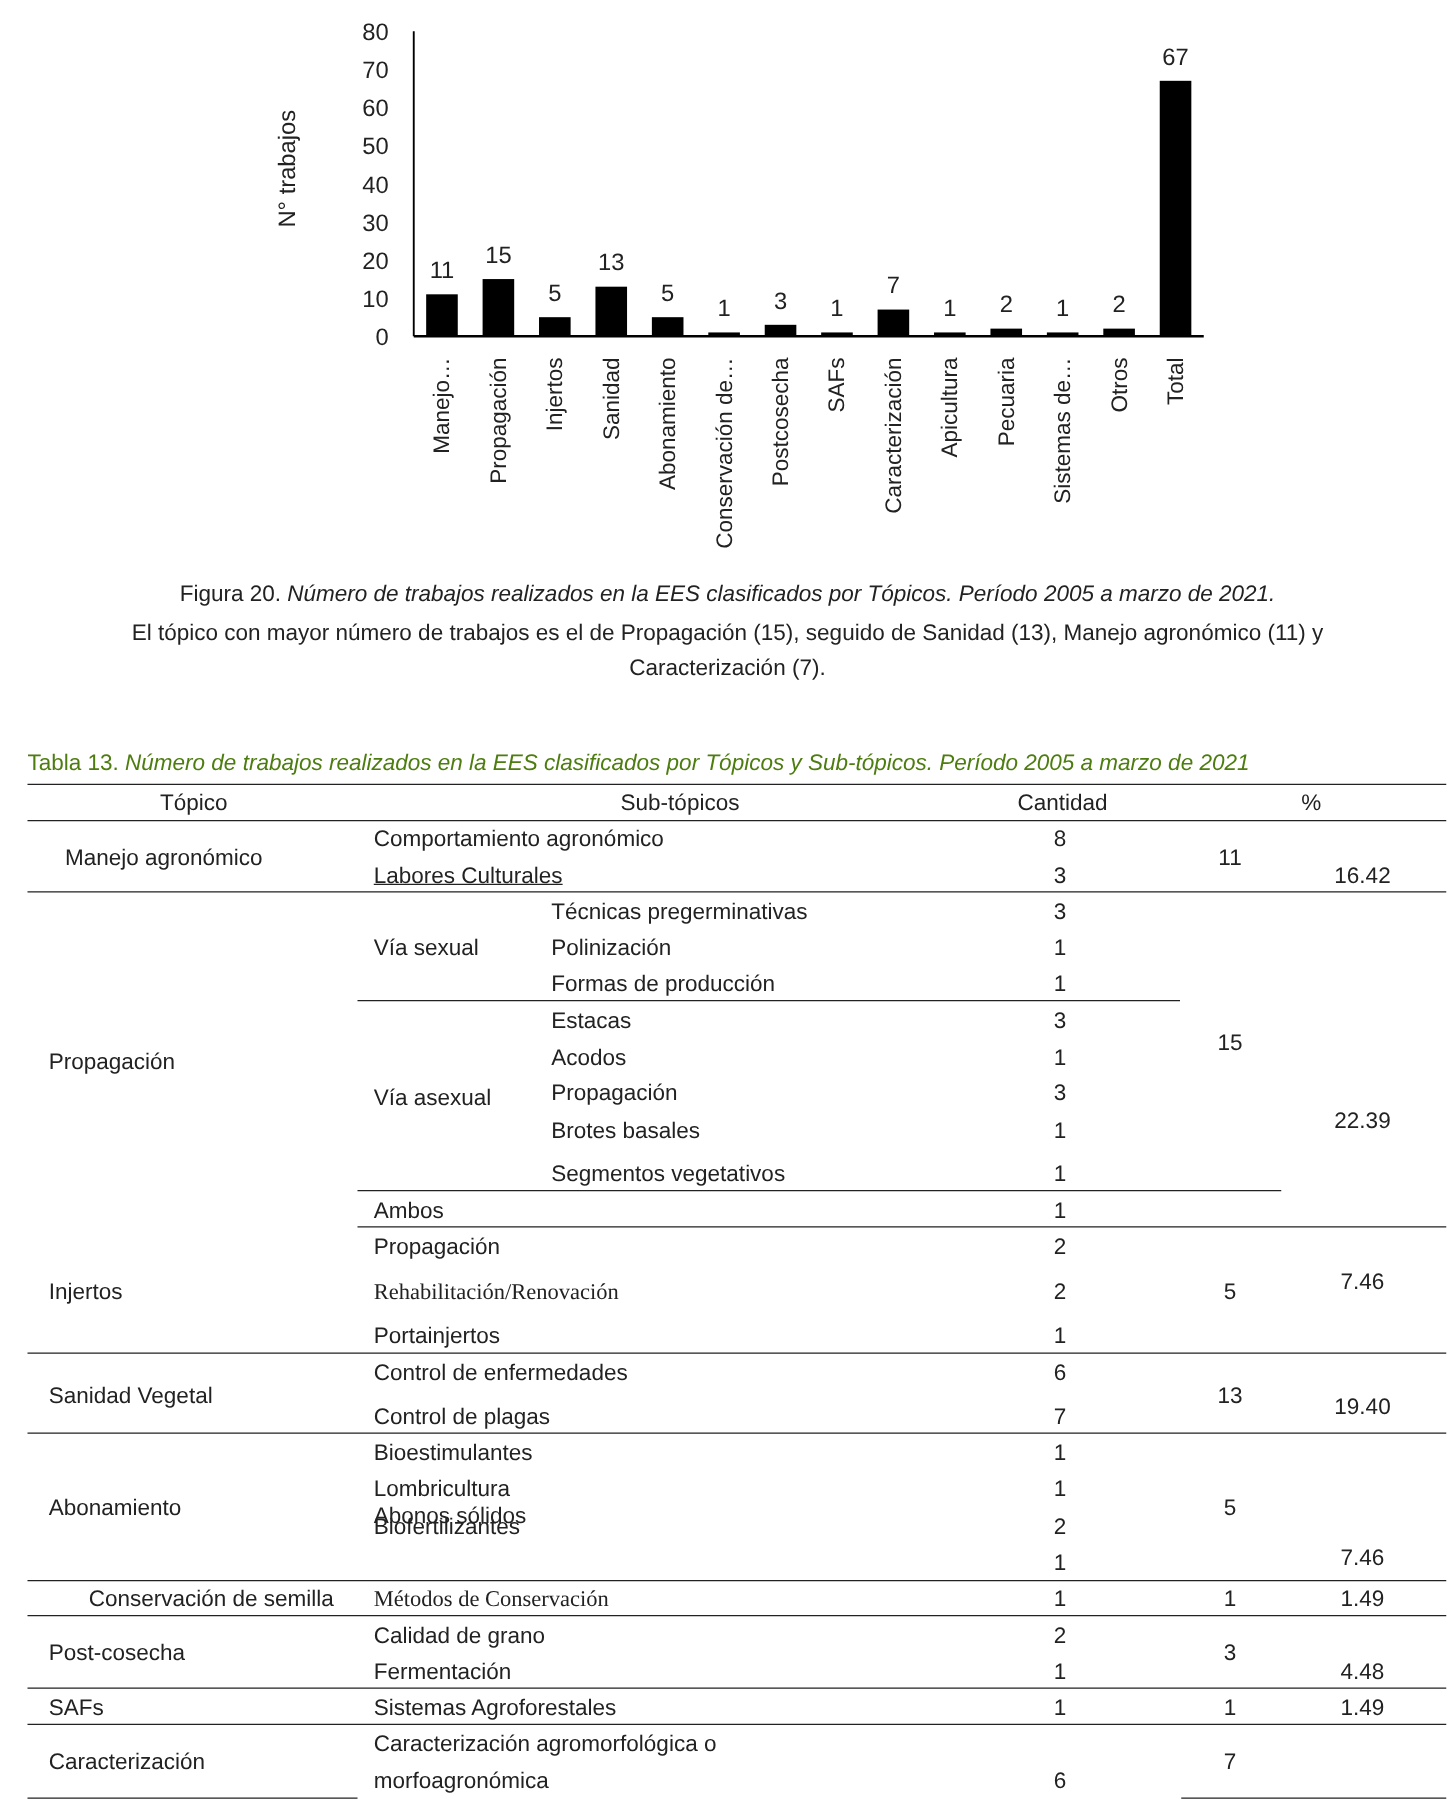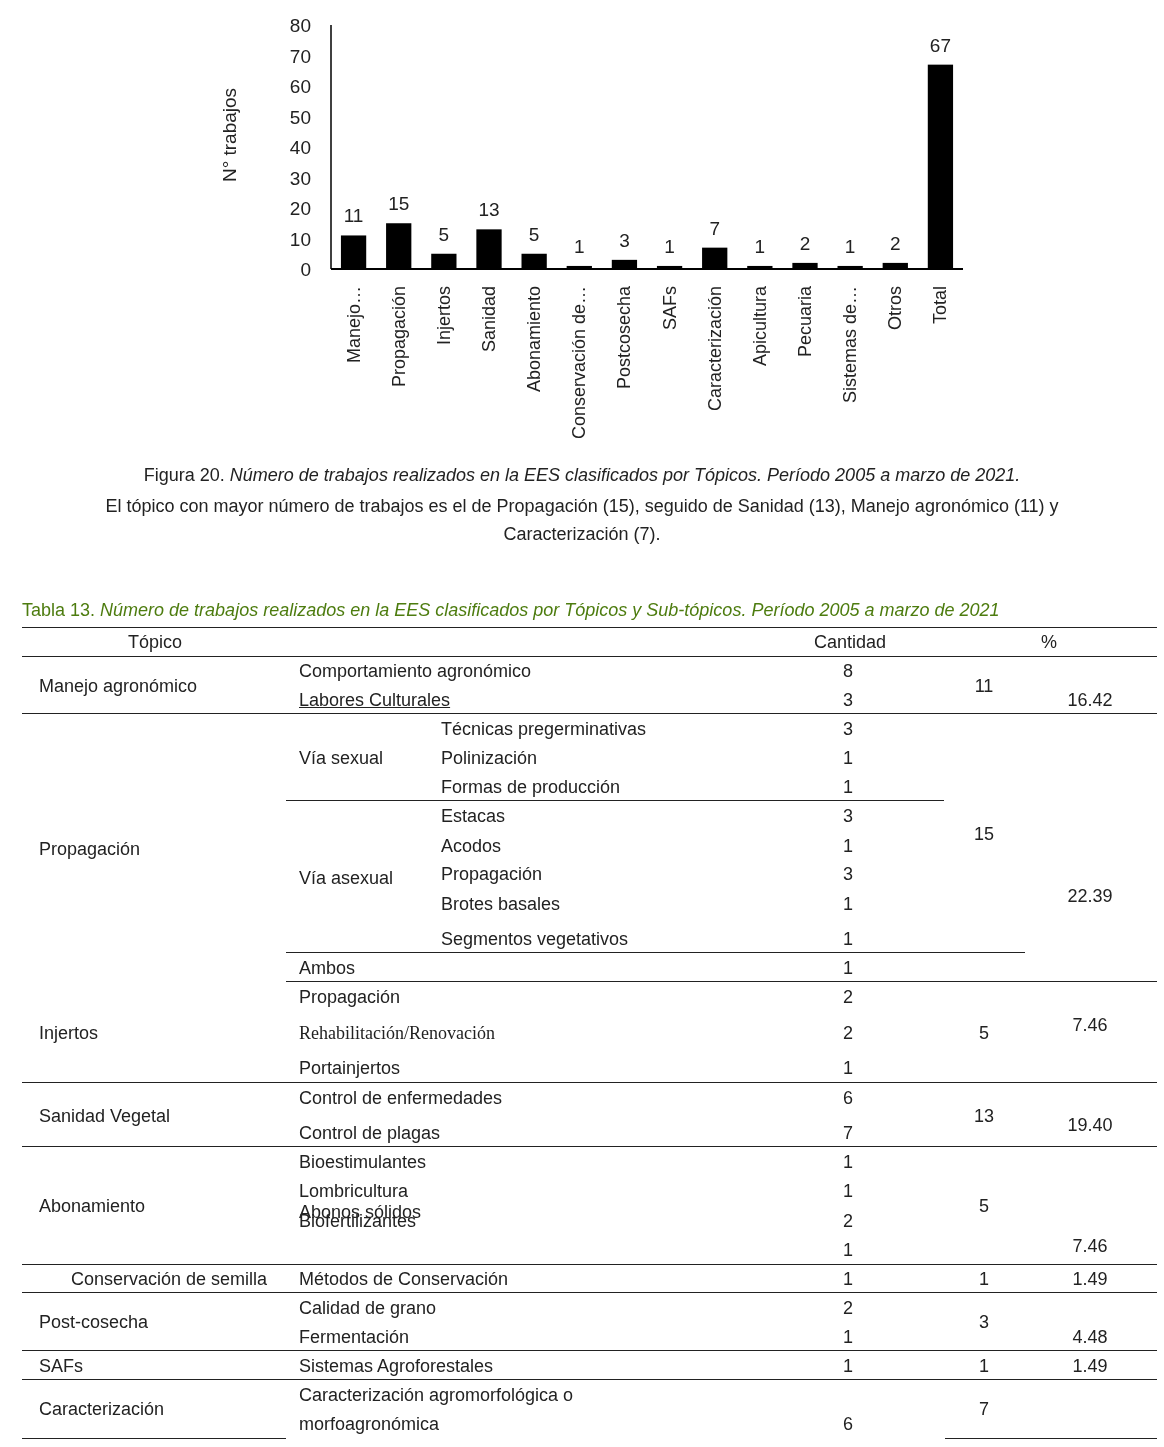--- a/index.html
+++ b/index.html
@@ -92,24 +92,25 @@
 <div class="cap" style="top:492px;">El tópico con mayor número de trabajos es el de Propagación (15), seguido de Sanidad (13), Manejo agronómico (11) y</div>
 <div class="cap" style="top:520px;">Caracterización (7).</div>
 
 <div id="table-caption">
   <span>Tabla 13. </span><i>Número de trabajos realizados en la EES clasificados por Tópicos y Sub-tópicos. Período 2005 a marzo de 2021</i>
 </div>
 
 <div id="tbl">
 
   <div class="t c" style="left:22px;width:266px;top:631px;">Tópico</div>
+  <div class="t c" style="left:288px;width:512px;top:631px;">Sub-tópicos</div>
   <div class="t c" style="left:755px;width:190px;top:631px;">Cantidad</div>
   <div class="t c" style="left:1025px;width:48px;top:631px;">%</div>
 
-  <div class="t" style="left:39px;top:675px;">Manejo agronómico</div>
+  <div class="t" style="left:52px;top:675px;">Manejo agronómico</div>
   <div class="t" style="left:299px;top:660px;">Comportamiento agronómico</div>
   <div class="t c" style="left:830px;width:36px;top:660px;">8</div>
   <div class="t" style="left:299px;top:689px;text-decoration:underline;">Labores Culturales</div>
   <div class="t c" style="left:830px;width:36px;top:689px;">3</div>
   <div class="t c" style="left:960px;width:48px;top:675px;">11</div>
   <div class="t c" style="left:1060px;width:60px;top:689px;">16.42</div>
 
   <div class="t" style="left:39px;top:838px;">Propagación</div>
   <div class="t" style="left:299px;top:747px;">Vía sexual</div>
   <div class="t" style="left:441px;top:718px;">Técnicas pregerminativas</div>
@@ -160,21 +161,21 @@
   <div class="t" style="left:299px;top:1180px;">Lombricultura</div>
   <div class="t c" style="left:830px;width:36px;top:1180px;">1</div>
   <div class="t" style="left:299px;top:1210px;">Biofertilizantes</div>
   <div class="t c" style="left:830px;width:36px;top:1210px;">2</div>
   <div class="t" style="left:299px;top:1201px;">Abonos sólidos</div>
   <div class="t c" style="left:830px;width:36px;top:1239px;">1</div>
   <div class="t c" style="left:960px;width:48px;top:1195px;">5</div>
   <div class="t c" style="left:1060px;width:60px;top:1235px;">7.46</div>
 
   <div class="t" style="left:39px;top:1268px;margin-left:32px;">Conservación de semilla</div>
-  <div class="t" style="left:299px;top:1268px;">Métodos de Conservación</div>
+  <div class="t" style="left:299px;top:1268px;font-family:Liberation Serif, serif;">Métodos de Conservación</div>
   <div class="t c" style="left:830px;width:36px;top:1268px;">1</div>
   <div class="t c" style="left:960px;width:48px;top:1268px;">1</div>
   <div class="t c" style="left:1060px;width:60px;top:1268px;">1.49</div>
 
   <div class="t" style="left:39px;top:1311px;">Post-cosecha</div>
   <div class="t" style="left:299px;top:1297px;">Calidad de grano</div>
   <div class="t c" style="left:830px;width:36px;top:1297px;">2</div>
   <div class="t" style="left:299px;top:1326px;">Fermentación</div>
   <div class="t c" style="left:830px;width:36px;top:1326px;">1</div>
   <div class="t c" style="left:960px;width:48px;top:1311px;">3</div>

